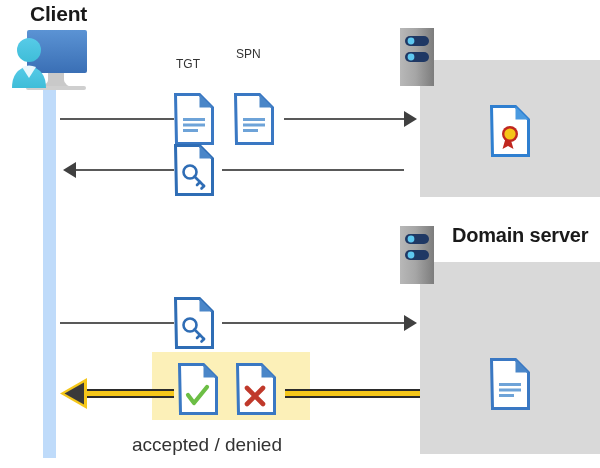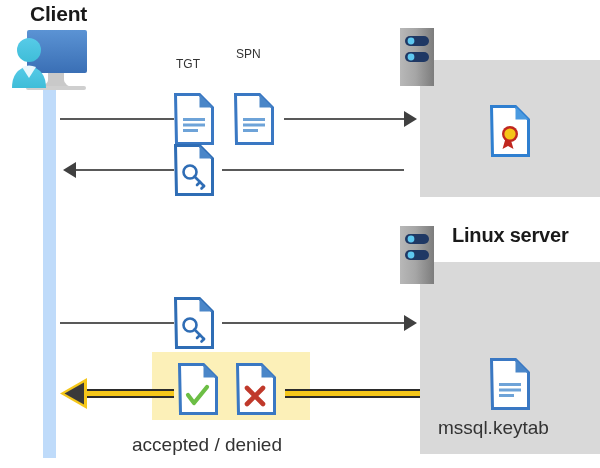--- a/index.html
+++ b/index.html
@@ -130,21 +130,21 @@
 
       <circle cx="21" cy="24" r="12" fill="url(#perGrad)"></circle>
 
       <path d="M4 62 q0 -19 17 -22 q17 3 17 22 z" fill="url(#perGrad)"></path>
 
       <path d="M14 41 l7 11 l7 -11 q-7 -3 -14 0 z" fill="#eaf7fc"></path>
     </svg>
   </div>
 
   <div class="abs title" id="client-title">Client</div>
-  <div class="abs title" id="lx-title">Linux server</div>
+  <div class="abs title" id="lx-title">Domain server</div>
 
   <div class="abs rack" id="dc-rack">
     <svg width="34" height="58" viewBox="0 0 34 58">
       <defs>
         <linearGradient id="rackGrad" x1="0" y1="0" x2="1" y2="0">
           <stop offset="0%" stop-color="#b8b8b8"></stop>
           <stop offset="45%" stop-color="#a6a6a6"></stop>
           <stop offset="100%" stop-color="#7c7c7c"></stop>
         </linearGradient>
       </defs>
@@ -241,21 +241,20 @@
   <div class="abs doc" style="left:490px; top:358px;">
     <svg width="40" height="52" viewBox="0 0 40 52">
       <path d="M1.5 1.5 h24 l13 13 v36 h-36 z" fill="#ffffff" stroke="#3a78c3" stroke-width="3"></path>
       <path d="M25.5 1.5 l13 13 h-13 z" fill="#4a86c8"></path>
       <rect x="9" y="25" width="22" height="3" fill="#6ea3d8"></rect>
       <rect x="9" y="30.5" width="22" height="3" fill="#6ea3d8"></rect>
       <rect x="9" y="36" width="15" height="3" fill="#6ea3d8"></rect>
     </svg>
   </div>
 
-  <div class="abs" id="keytab-label">mssql.keytab</div>
 
   <div class="abs" id="highlight"></div>
 
   <div class="abs yline-outer" style="left:82px; top:389px; width:92px;">
     <div class="yline-inner"></div>
   </div>
   <div class="abs yline-outer" style="left:285px; top:389px; width:135px;">
     <div class="yline-inner"></div>
   </div>
 

